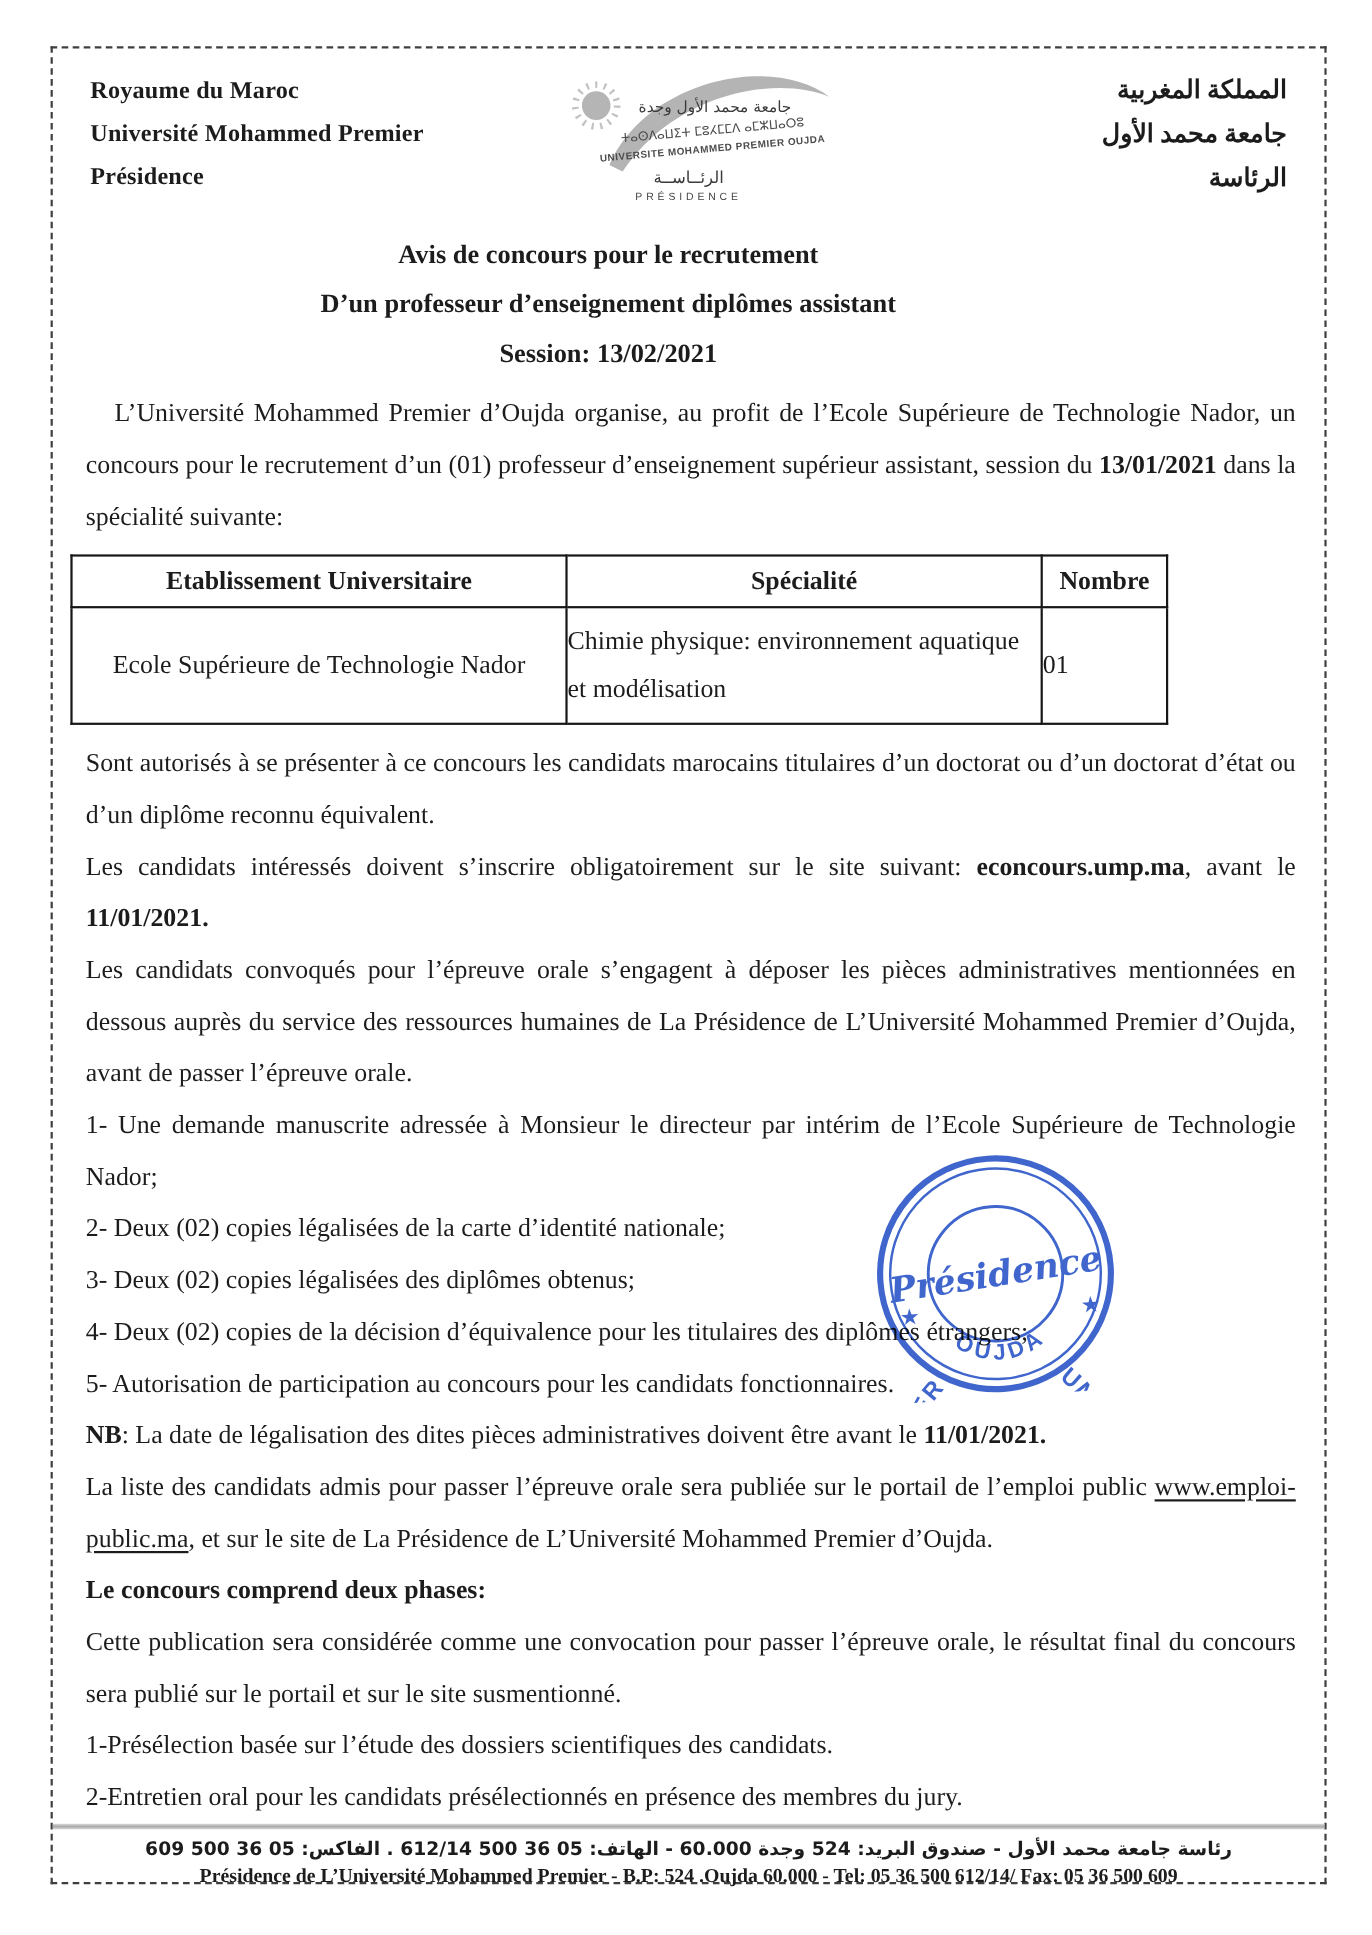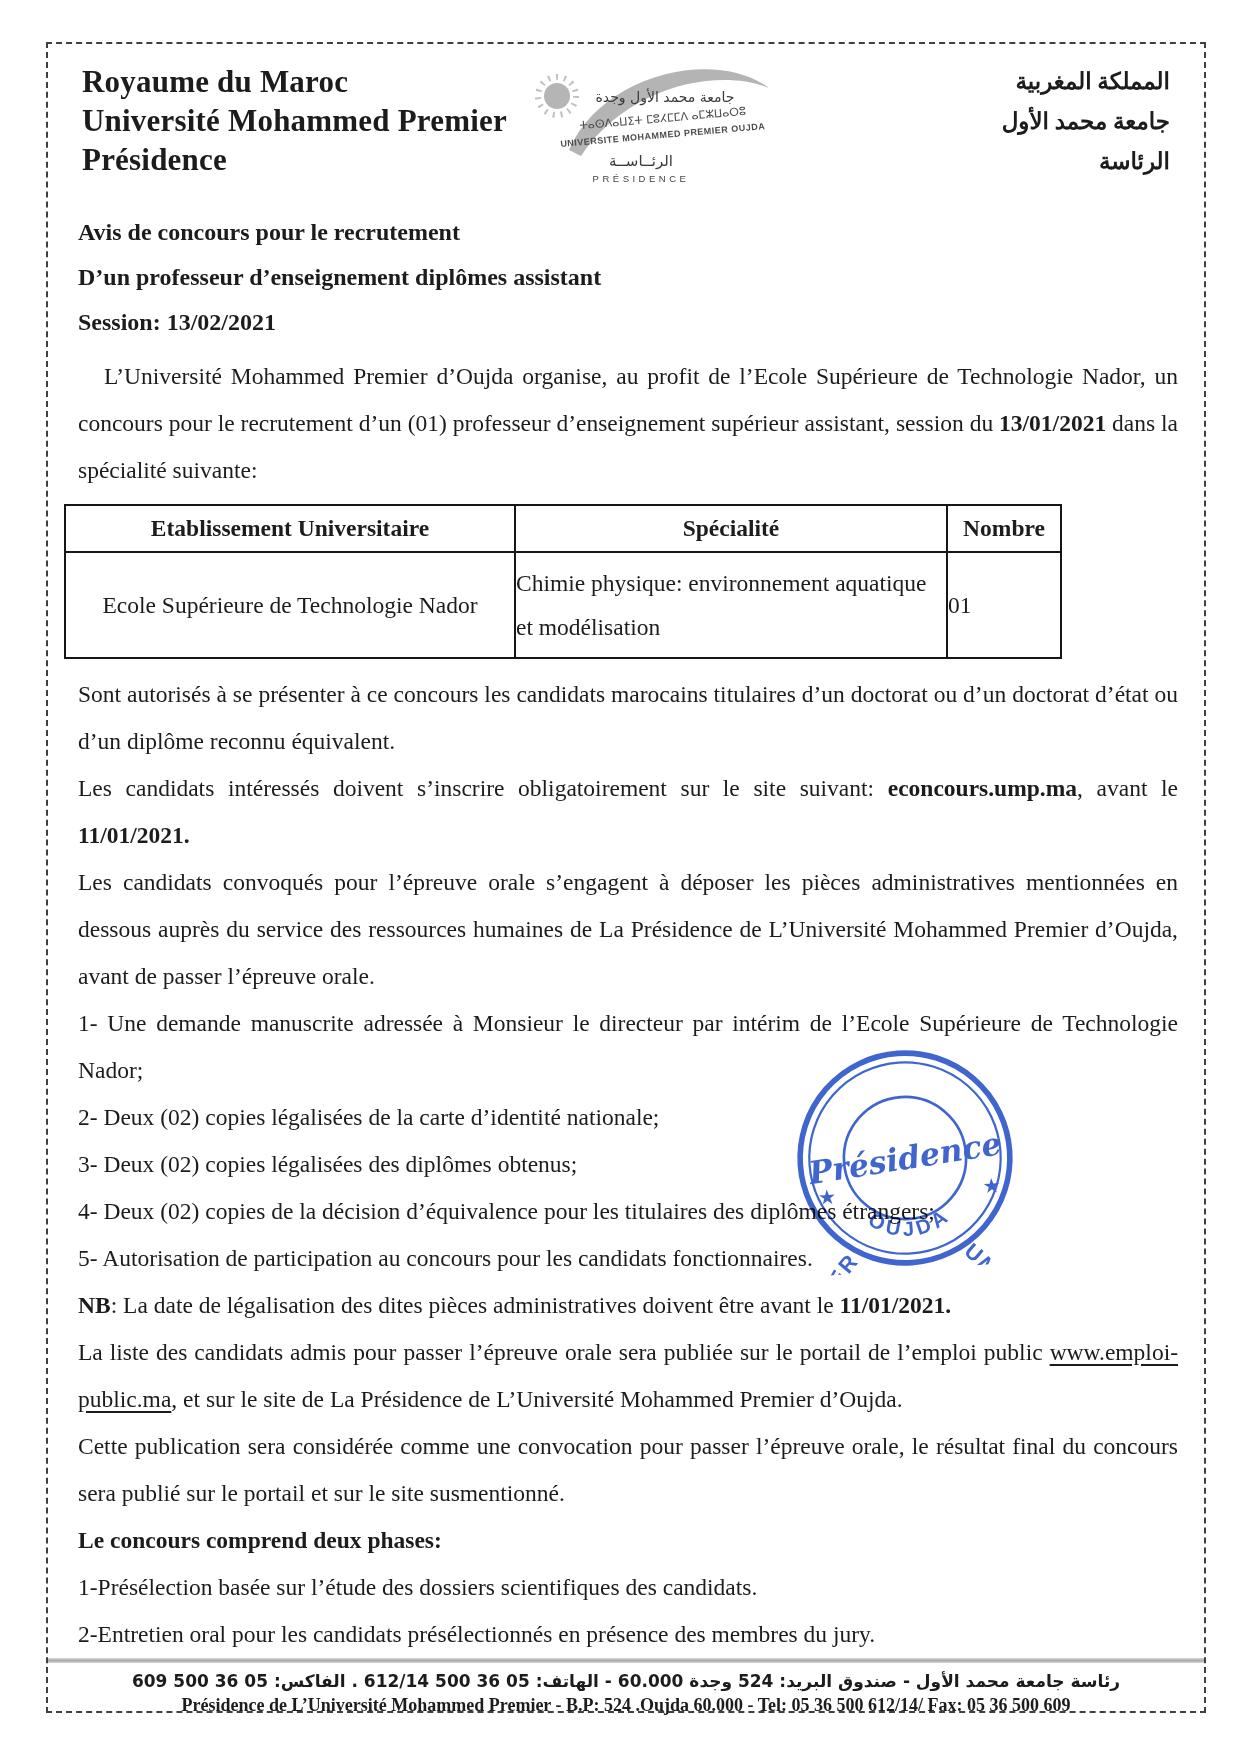--- a/index.html
+++ b/index.html
@@ -23,41 +23,41 @@
   }
 
   
   .header {
     display:grid; grid-template-columns:1fr auto 1fr;
     align-items:flex-start;
     padding:18px 34px 6px 34px;
     min-height:152px;
   }
   .header-left .hl-line {
-    font-size:31px; line-height:39px; font-weight:600;
+    font-size:22px; line-height:39px; font-weight:600;
     letter-spacing:0.2px; white-space:nowrap;
   }
   .header-right { text-align:right; direction:rtl; }
   .header-right .hr-line {
     font-family:Liberation Serif, serif;
     font-size:23px; line-height:40px; font-weight:700;
     white-space:nowrap;
   }
   .logo-box { width:268px; height:132px; position:relative; margin-top:-4px; }
   .logo-box svg { width:100%; height:100%; }
 
   
   .sep {
     height:5px; width:100%;
     background:linear-gradient(to bottom,#d9d9d9,#ababab,#d9d9d9);
   }
 
   
   main { padding:6px 26px 0 30px; flex:1 1 auto; }
-  .title-block { text-align:left; padding-right:150px; margin-top:8px; }
+  .title-block { text-align:center; padding-right:150px; margin-top:8px; }
   .title-line { font-size:24px; font-weight:700; line-height:45px; }
 
   p.body-par {
     font-size:23.5px; line-height:47px;
     text-align:justify;
   }
   .intro { margin-top:8px; line-height:50px; text-indent:26px; }
   b.inline { font-weight:700; }
   .u { text-decoration:underline; text-underline-offset:4px; }
 
@@ -194,23 +194,23 @@
       <p class="body-par">1- Une demande manuscrite adressée à Monsieur le directeur par intérim de l’Ecole Supérieure de Technologie Nador;</p>
       <p class="body-par">2- Deux (02) copies légalisées de la carte d’identité nationale;</p>
       <p class="body-par">3- Deux (02) copies légalisées des diplômes obtenus;</p>
       <p class="body-par">4- Deux (02) copies de la décision d’équivalence pour les titulaires des diplômes étrangers;</p>
       <p class="body-par">5- Autorisation de participation au concours pour les candidats fonctionnaires.</p>
 
       <p class="body-par"><b class="inline">NB</b><span>: La date de légalisation des dites pièces administratives doivent être avant le </span><b class="inline">11/01/2021.</b></p>
 
       <p class="body-par"><span>La liste des candidats admis pour passer l’épreuve orale sera publiée sur le portail de l’emploi public </span><span class="u">www.emploi-public.ma</span><span>, et sur le site de La Présidence de L’Université Mohammed Premier d’Oujda.</span></p>
 
+      <p class="body-par"><b class="inline">Le concours comprend deux phases:</b></p>
+
       <p class="body-par">Cette publication sera considérée comme une convocation pour passer l’épreuve orale, le résultat final du concours sera publié sur le portail et sur le site susmentionné.</p>
-
-      <p class="body-par"><b class="inline">Le concours comprend deux phases:</b></p>
       <p class="body-par">1-Présélection basée sur l’étude des dossiers scientifiques des candidats.</p>
       <p class="body-par">2-Entretien oral pour les candidats présélectionnés en présence des membres du jury.</p>
     </main>
 
     <div class="footer-block">
       <div class="sep"></div>
       <div class="footer-ar">رئاسة جامعة محمد الأول - صندوق البريد: 524 وجدة 60.000 - الهاتف: 05 36 500 612/14 . الفاكس: 05 36 500 609</div>
       <div class="footer-fr">Présidence de L’Université Mohammed Premier - B.P: 524 .Oujda 60.000 - Tel: 05 36 500 612/14/ Fax: 05 36 500 609</div>
     </div>
   </div>

